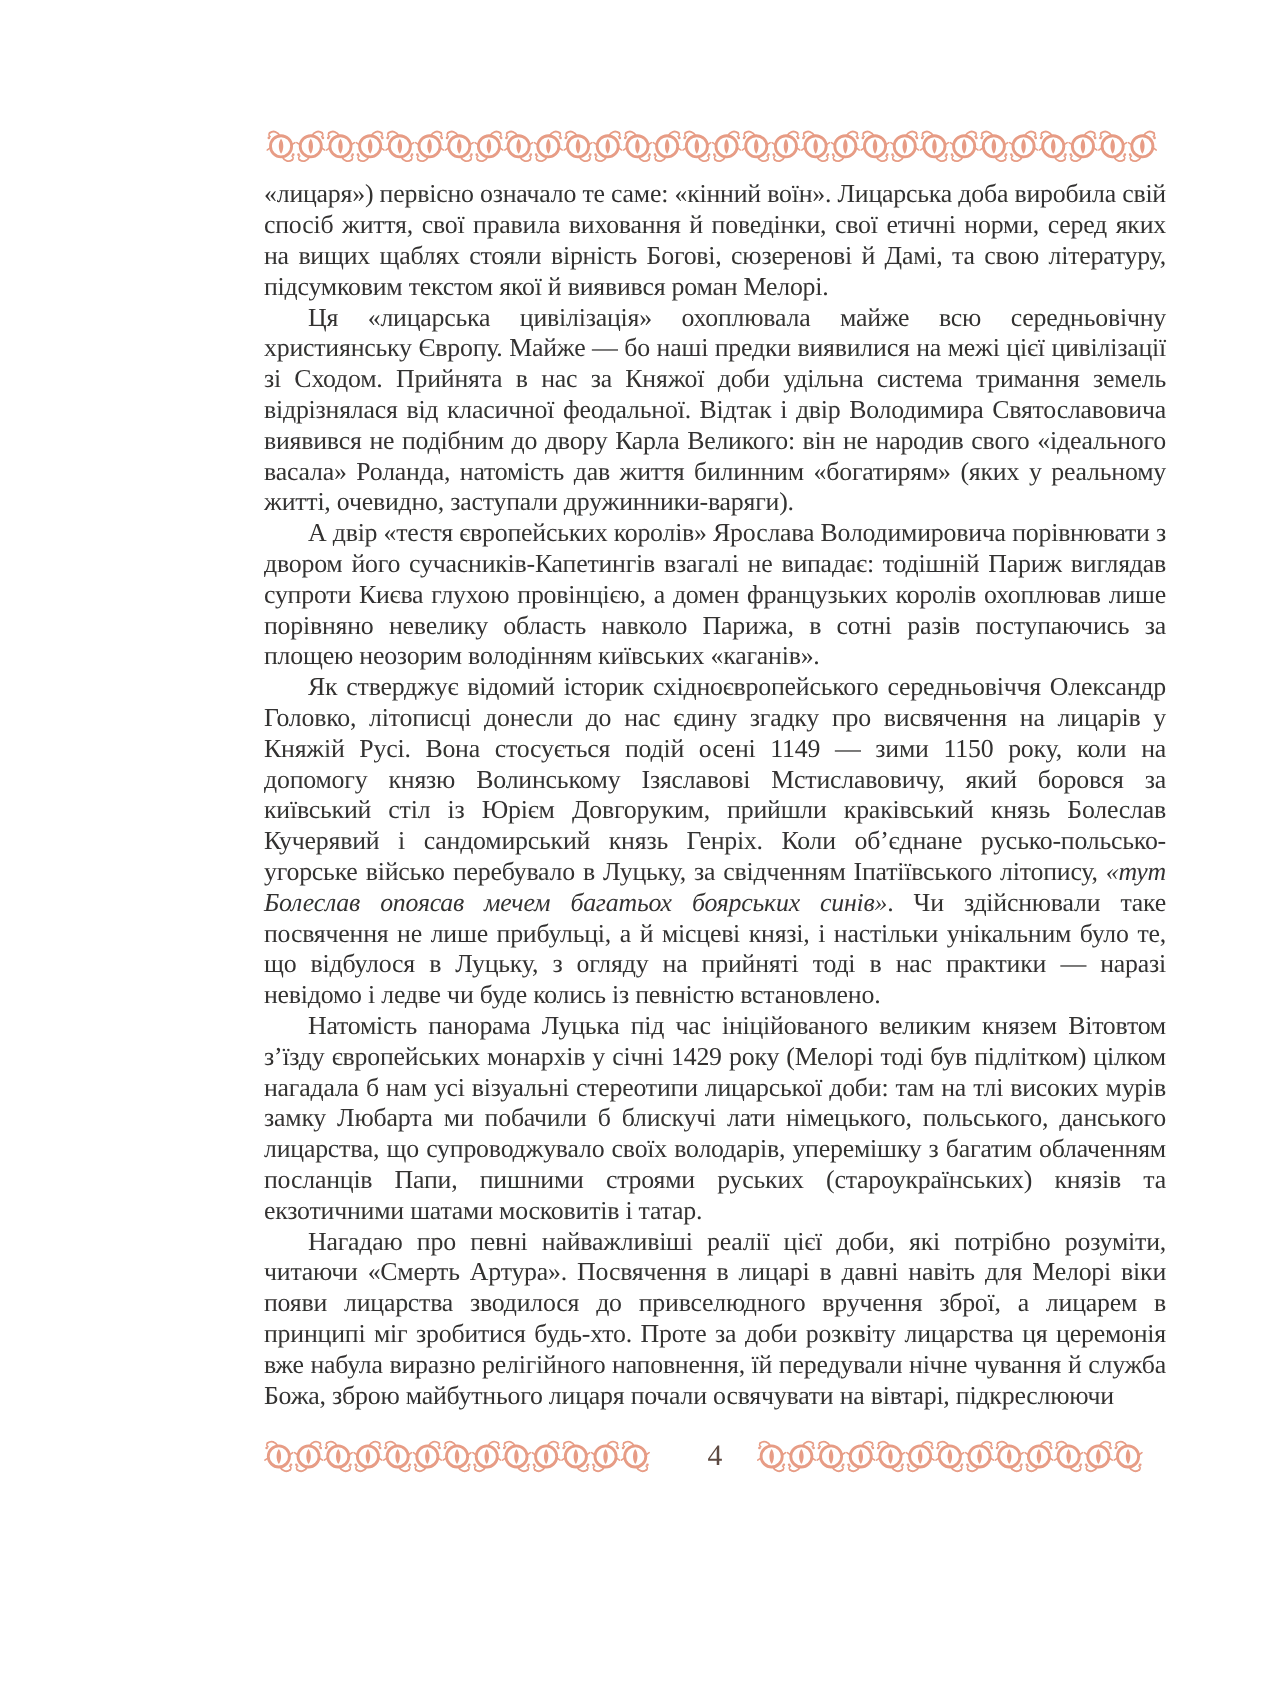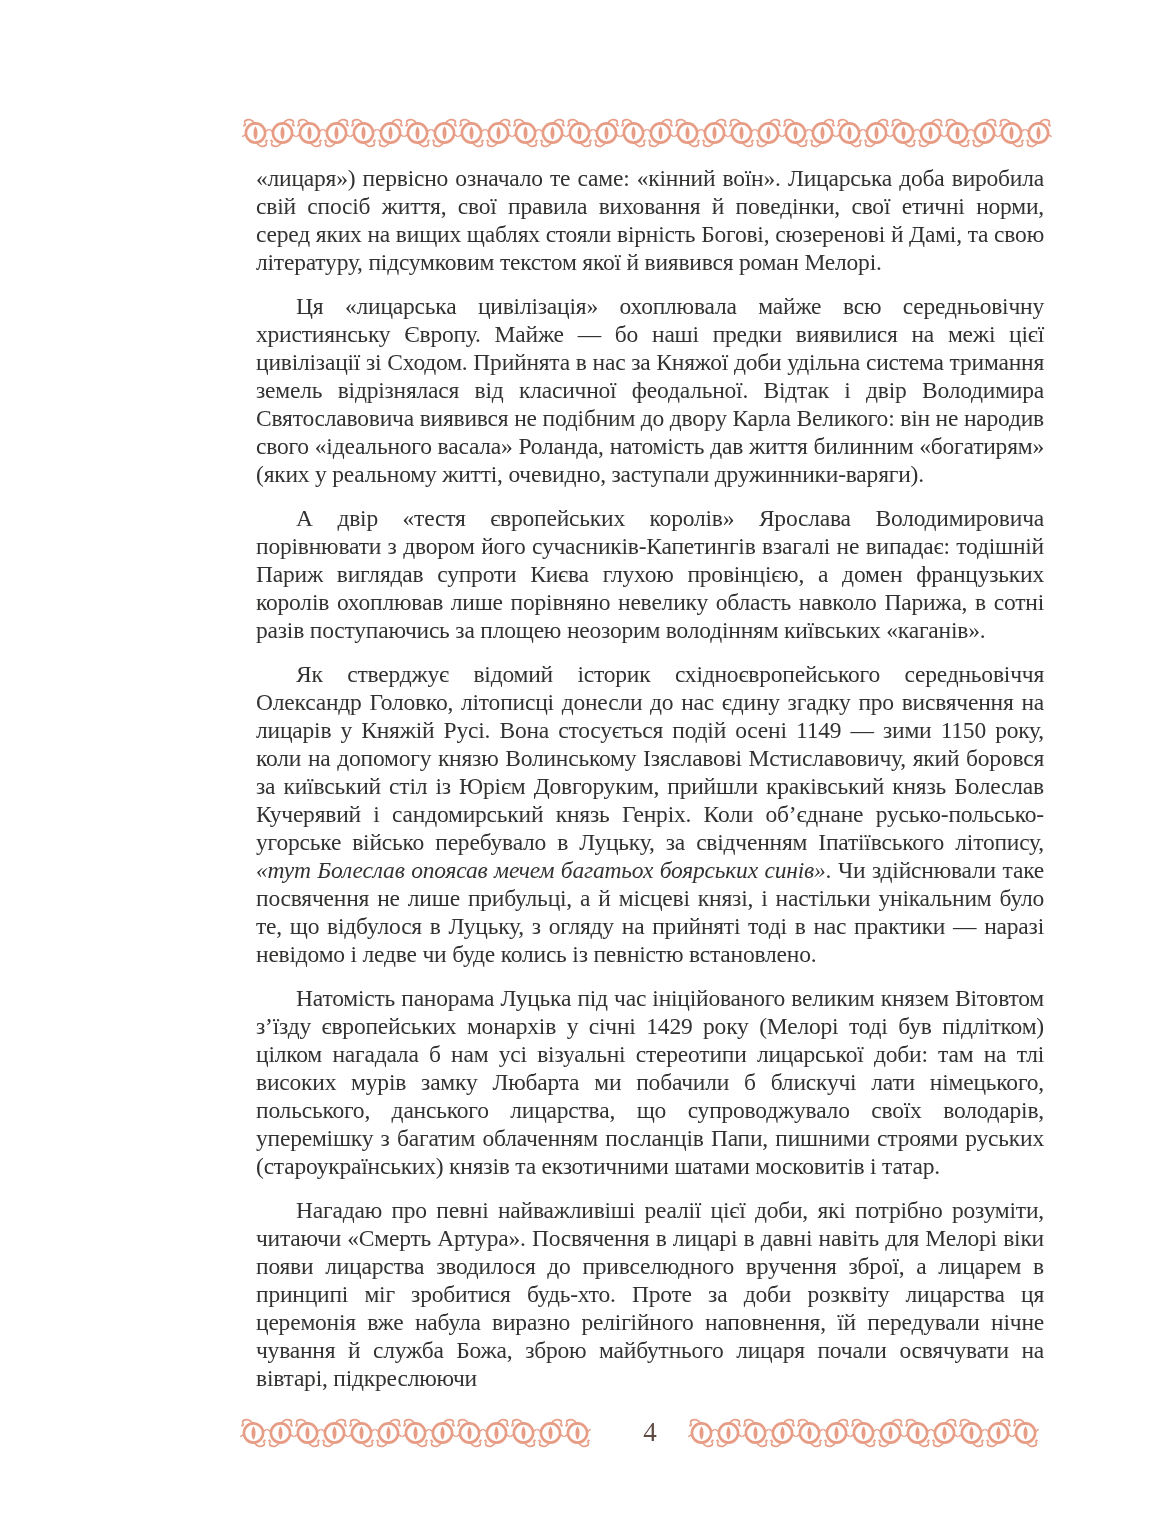--- a/index.html
+++ b/index.html
@@ -30,21 +30,21 @@
     margin: 15px 0 0 240px;
     width: 820px;
     color: #333231;
     font-size: 23.5px;
     line-height: 28px;
     text-align: justify;
     letter-spacing: -0.2px;
     hyphens: none;
   }
   .para {
-    margin: 16px;
+    margin: 0;
     text-indent: 40px;
   }
   .para.first {
     text-indent: 0;
   }
   .para em {
     font-style: italic;
   }
   .page-footer {
     margin: 24px 0 0 240px;

